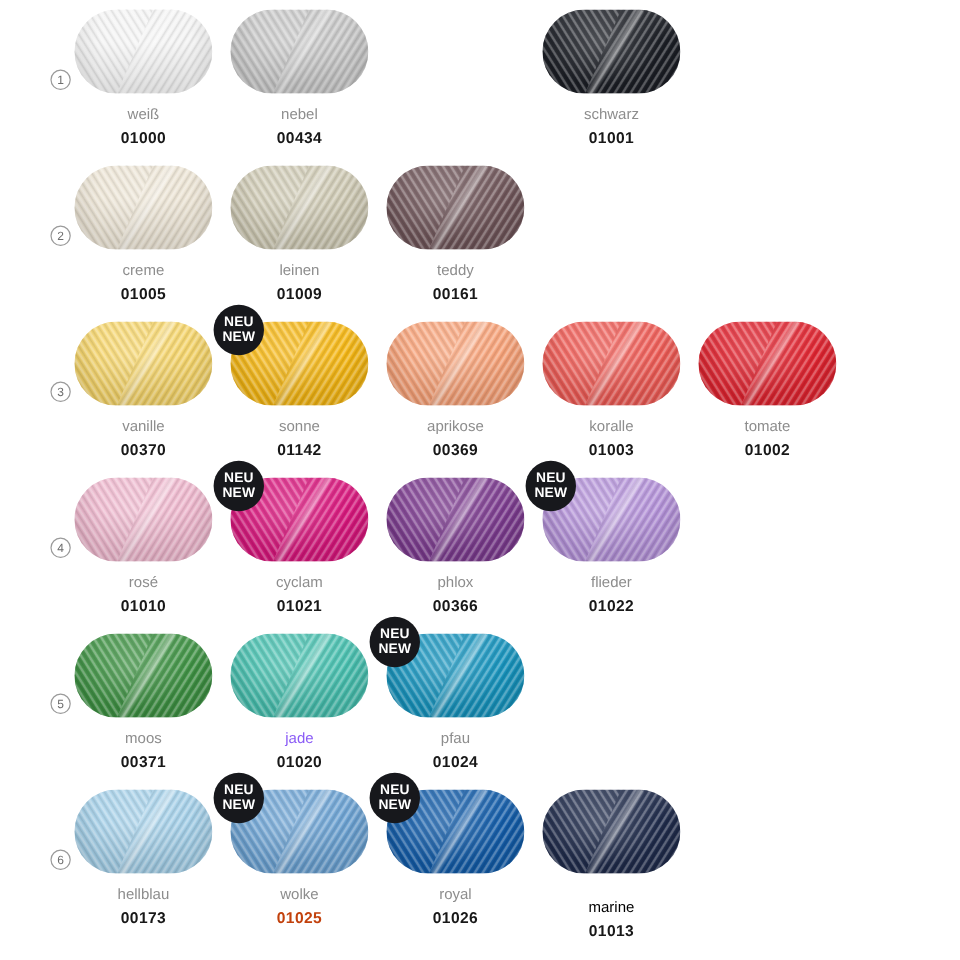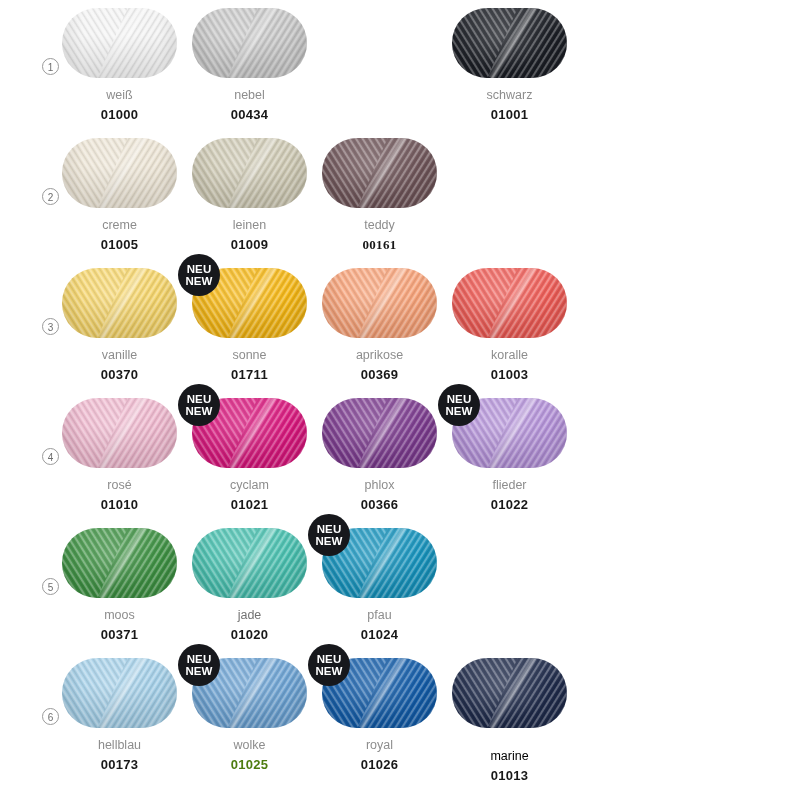--- a/index.html
+++ b/index.html
@@ -248,21 +248,21 @@
           <div class="ball-wrap">
             <div class="ball">
               <div class="base" style="background: rgb(110, 84, 88);"></div>
               <div class="strands-a"></div>
               <div class="strands-b"></div>
               <div class="seam"></div>
               <div class="shade"></div>
             </div>
           </div>
           <div class="sw-name" style="color: rgb(141, 141, 141);">teddy</div>
-          <div class="sw-code" style="color: rgb(24, 24, 24); font-family: Liberation Serif, serif;">00161</div>
+          <div class="sw-code" style="color: rgb(24, 24, 24);">00161</div>
         </div>
       </div>
     </div>
     <div class="row">
       <div class="row-marker">3</div>
       <div class="swatch-strip">
         <div class="swatch" style="left: 0px;">
           <div class="ball-wrap">
             <div class="ball">
               <div class="base" style="background: rgb(245, 212, 105);"></div>
@@ -283,21 +283,21 @@
               <div class="strands-b"></div>
               <div class="seam"></div>
               <div class="shade"></div>
             </div>
             <div class="neu-badge" style="background: rgb(23, 24, 28);">
               <span>NEU</span>
               <span>NEW</span>
             </div>
           </div>
           <div class="sw-name" style="color: rgb(141, 141, 141);">sonne</div>
-          <div class="sw-code" style="color: rgb(24, 24, 24);">01711</div>
+          <div class="sw-code" style="color: rgb(24, 24, 24);">01142</div>
         </div>
         <div class="swatch" style="left: 260px;">
           <div class="ball-wrap">
             <div class="ball">
               <div class="base" style="background: rgb(247, 161, 119);"></div>
               <div class="strands-a"></div>
               <div class="strands-b"></div>
               <div class="seam"></div>
               <div class="shade"></div>
             </div>
@@ -310,20 +310,33 @@
             <div class="ball">
               <div class="base" style="background: rgb(238, 90, 84);"></div>
               <div class="strands-a"></div>
               <div class="strands-b"></div>
               <div class="seam"></div>
               <div class="shade"></div>
             </div>
           </div>
           <div class="sw-name" style="color: rgb(141, 141, 141);">koralle</div>
           <div class="sw-code" style="color: rgb(24, 24, 24);">01003</div>
+        </div>
+        <div class="swatch" style="left: 520px;">
+          <div class="ball-wrap">
+            <div class="ball">
+              <div class="base" style="background: rgb(224, 34, 46);"></div>
+              <div class="strands-a"></div>
+              <div class="strands-b"></div>
+              <div class="seam"></div>
+              <div class="shade"></div>
+            </div>
+          </div>
+          <div class="sw-name" style="color: rgb(141, 141, 141);">tomate</div>
+          <div class="sw-code" style="color: rgb(24, 24, 24);">01002</div>
         </div>
       </div>
     </div>
     <div class="row">
       <div class="row-marker">4</div>
       <div class="swatch-strip">
         <div class="swatch" style="left: 0px;">
           <div class="ball-wrap">
             <div class="ball">
               <div class="base" style="background: rgb(238, 183, 205);"></div>
@@ -404,21 +417,21 @@
         <div class="swatch" style="left: 130px;">
           <div class="ball-wrap">
             <div class="ball">
               <div class="base" style="background: rgb(70, 191, 174);"></div>
               <div class="strands-a"></div>
               <div class="strands-b"></div>
               <div class="seam"></div>
               <div class="shade"></div>
             </div>
           </div>
-          <div class="sw-name" style="color: #737373;">jade</div>
+          <div class="sw-name" style="color: #8b5cf6;">jade</div>
           <div class="sw-code" style="color: rgb(24, 24, 24);">01020</div>
         </div>
         <div class="swatch" style="left: 260px;">
           <div class="ball-wrap">
             <div class="ball">
               <div class="base" style="background: rgb(21, 147, 189);"></div>
               <div class="strands-a"></div>
               <div class="strands-b"></div>
               <div class="seam"></div>
               <div class="shade"></div>
@@ -457,21 +470,21 @@
               <div class="strands-b"></div>
               <div class="seam"></div>
               <div class="shade"></div>
             </div>
             <div class="neu-badge" style="background: rgb(23, 24, 28);">
               <span>NEU</span>
               <span>NEW</span>
             </div>
           </div>
           <div class="sw-name" style="color: rgb(141, 141, 141);">wolke</div>
-          <div class="sw-code" style="color: #4d7c0f; text-align: center;">01025</div>
+          <div class="sw-code" style="color: #c2410c; text-align: center;">01025</div>
         </div>
         <div class="swatch" style="left: 260px;">
           <div class="ball-wrap">
             <div class="ball">
               <div class="base" style="background: rgb(17, 91, 168);"></div>
               <div class="strands-a"></div>
               <div class="strands-b"></div>
               <div class="seam"></div>
               <div class="shade"></div>
             </div>

